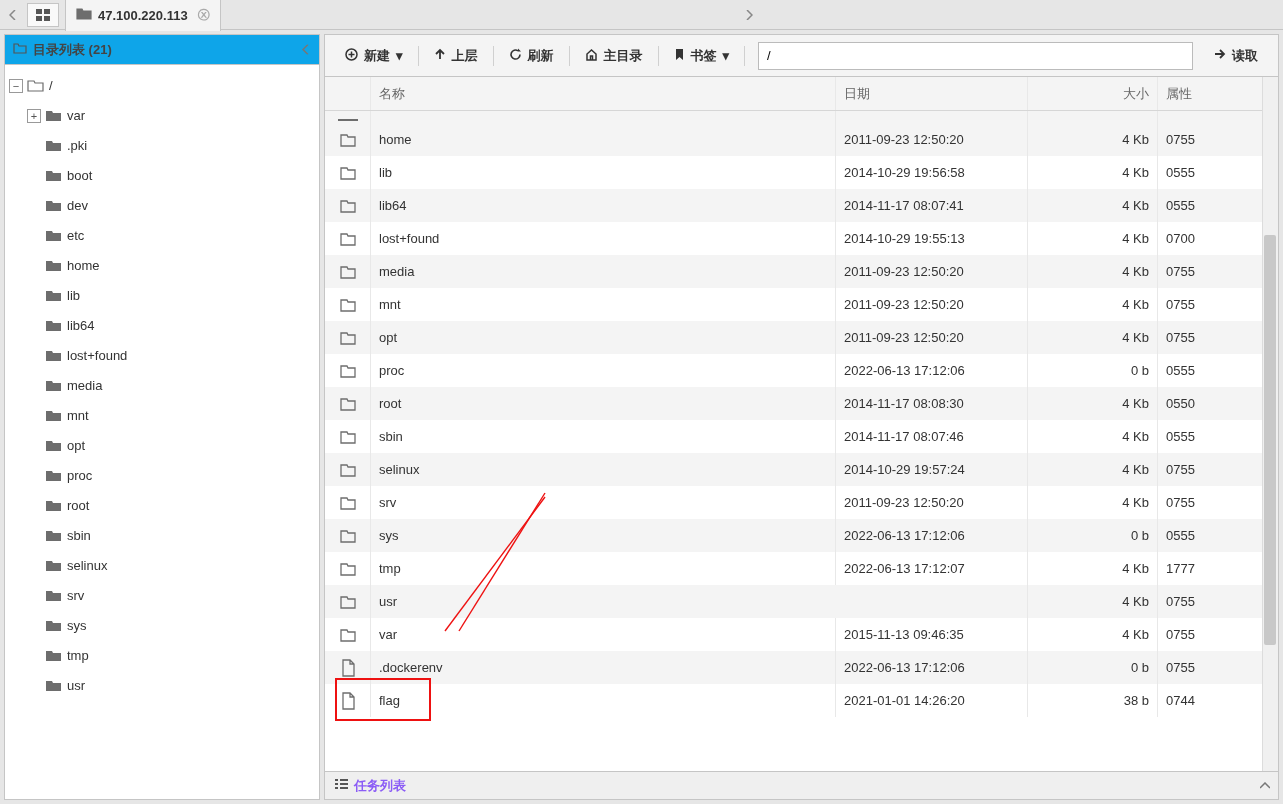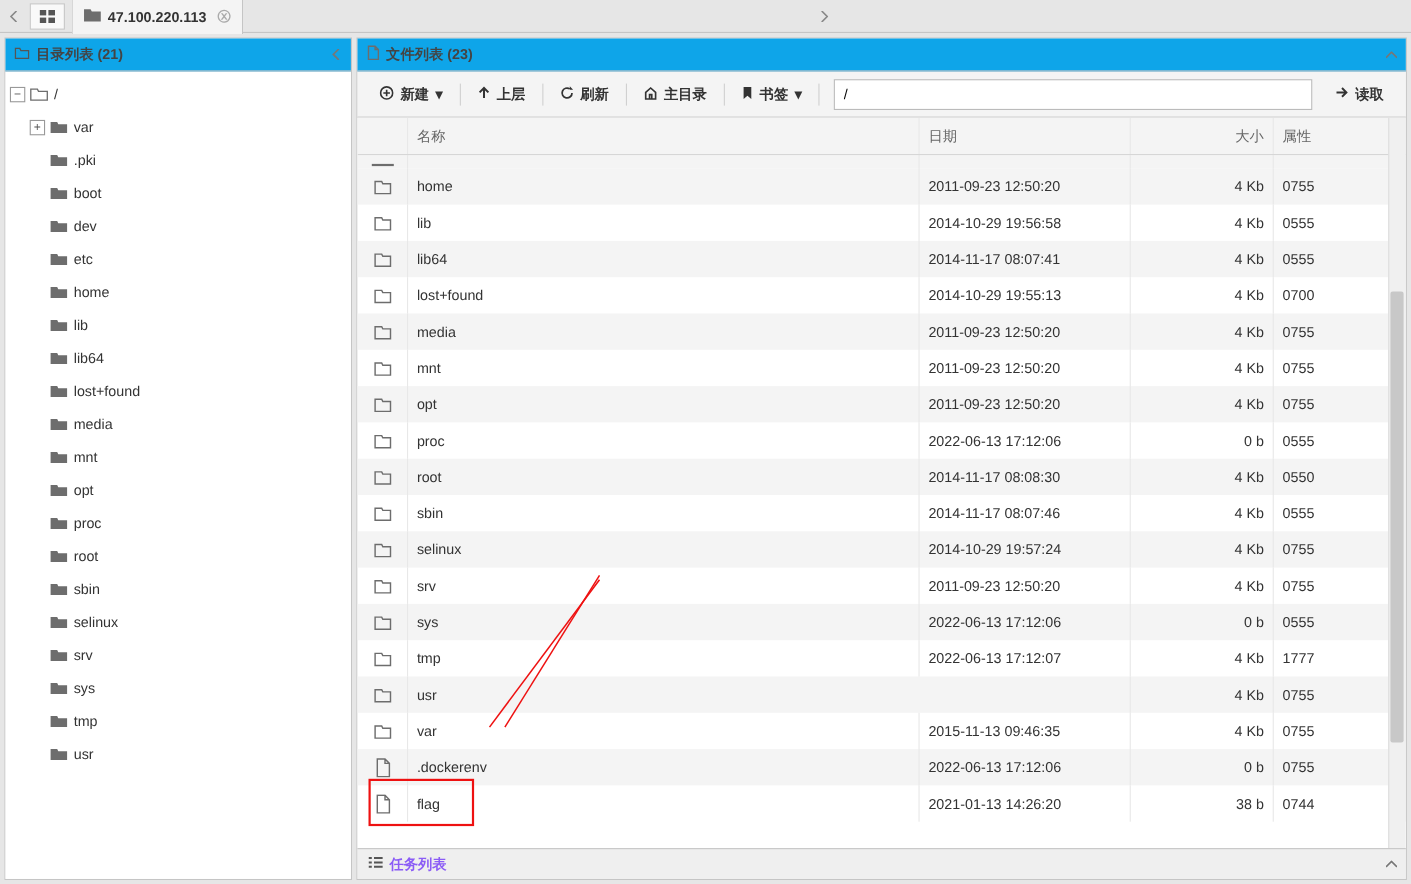--- a/index.html
+++ b/index.html
@@ -419,33 +419,20 @@
               </svg>
             </span>
             <span class="label">usr</span>
           </div>
         </div>
       </div>
   </div>
 
   <div class="right">
     <div class="filelist-wrap">
-      <div class="panel-header">
-        <span>
-          <svg width="12" height="14">
-              <path class="file-svg" d="M2 1 L8 1 L11 4 L11 13 L2 13 Z M8 1 L8 4 L11 4"></path>
-            </svg>
-        </span>
-        <span>文件列表 (23)</span>
-        <span class="collapse-icon">
-          <svg width="10" height="8">
-              <path d="M0 6 L5 1 L10 6" fill="none" stroke="#777" stroke-width="1.5"></path>
-            </svg>
-        </span>
-      </div>
 
       <div class="toolbar">
         <div class="tb-btn">
           <span>
             <svg width="13" height="13">
                 <circle cx="6.5" cy="6.5" r="5.5" fill="none" stroke="#333" stroke-width="1.5"></circle>
                 <path d="M6.5 3.5 V9.5 M3.5 6.5 H9.5" stroke="#333" stroke-width="1.5"></path>
               </svg>
           </span>
           <span>新建</span>
@@ -706,21 +693,21 @@
               <div class="td col-size">0 b</div>
               <div class="td col-attr">0755</div>
             </div>
             <div class="trow">
               <div class="td col-icon">
                 <svg width="16" height="18">
                   <path fill="none" stroke="#6d6d6d" stroke-width="1.3" d="M3 1 L10 1 L14 5 L14 17 L3 17 Z M10 1 L10 5 L14 5"></path>
                 </svg>
               </div>
               <div class="td col-name">flag</div>
-              <div class="td col-date">2021-01-13 14:26:20</div>
+              <div class="td col-date">2021-01-01 14:26:20</div>
               <div class="td col-size">38 b</div>
               <div class="td col-attr">0744</div>
             </div>
           </div>
         <div class="scroll-stub">
           <div class="scroll-thumb"></div>
         </div>
 
         <svg class="anno-line" style="left:0;top:0;width:100%;height:100%;overflow:visible;">
           <line x1="220" y1="420" x2="120" y2="554" stroke="#e11" stroke-width="1.4"></line>

